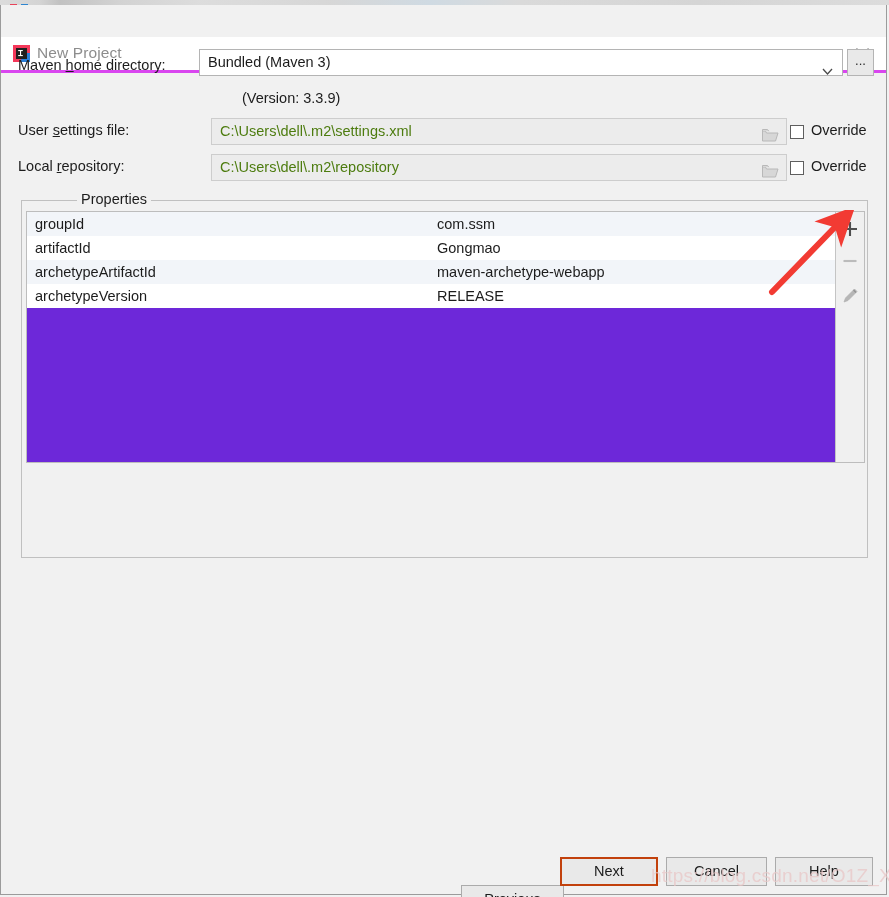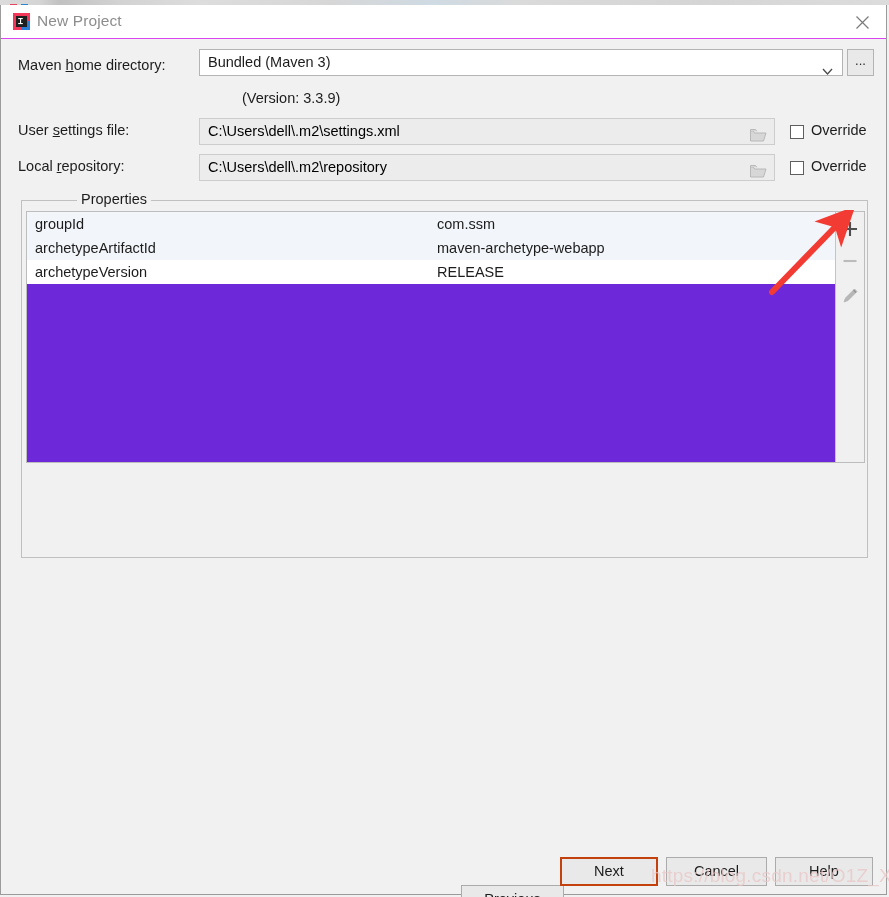--- a/index.html
+++ b/index.html
@@ -53,21 +53,22 @@
     border: 1px solid #9b9b9b;
     border-top: none;
     box-sizing: border-box;
   }
 
   
   .titlebar {
     position: relative;
     height: 33px;
     background: #ffffff;
-    border-bottom: 1px solid #d946ef;
+    border-bottom: 3px solid #d946ef;
+    margin-top: 32px;
   }
   .title-icon {
     position: absolute;
     left: 12px; top: 8px;
     width: 17px; height: 17px;
   }
   .title-text {
     position: absolute;
     left: 36px; top: 7px;
     font-size: 15.5px;
@@ -129,22 +130,23 @@
 
   .textfield {
     position: absolute;
     box-sizing: border-box;
     height: 27px;
     background: #ececec;
     border: 1px solid #cdcdcd;
     line-height: 25px;
     padding-left: 8px;
     font-size: 14.5px;
-    color: #000000;
-    cursor: default;
+    color: #4d7c0f;
+    cursor: default;
+    margin-left: 12px;
   }
   .folder-ico {
     position: absolute;
     right: 7px; top: 6px;
     width: 17px; height: 14px;
   }
 
   .chk-row { position: absolute; cursor: default; }
   .chk-box {
     position: absolute;
@@ -364,20 +366,24 @@
 
   <div class="group">
     <div class="group-title">Properties</div>
 
     <div class="table-wrap">
       <div class="table-body" id="rows-host">
           <div class="trow odd">
             <span class="tcell-key">groupId</span>
             <span class="tcell-val">com.ssm</span>
           </div>
+          <div class="trow even">
+            <span class="tcell-key">artifactId</span>
+            <span class="tcell-val">Gongmao</span>
+          </div>
           <div class="trow odd">
             <span class="tcell-key">archetypeArtifactId</span>
             <span class="tcell-val">maven-archetype-webapp</span>
           </div>
           <div class="trow even">
             <span class="tcell-key">archetypeVersion</span>
             <span class="tcell-val">RELEASE</span>
           </div>
         </div>
 

